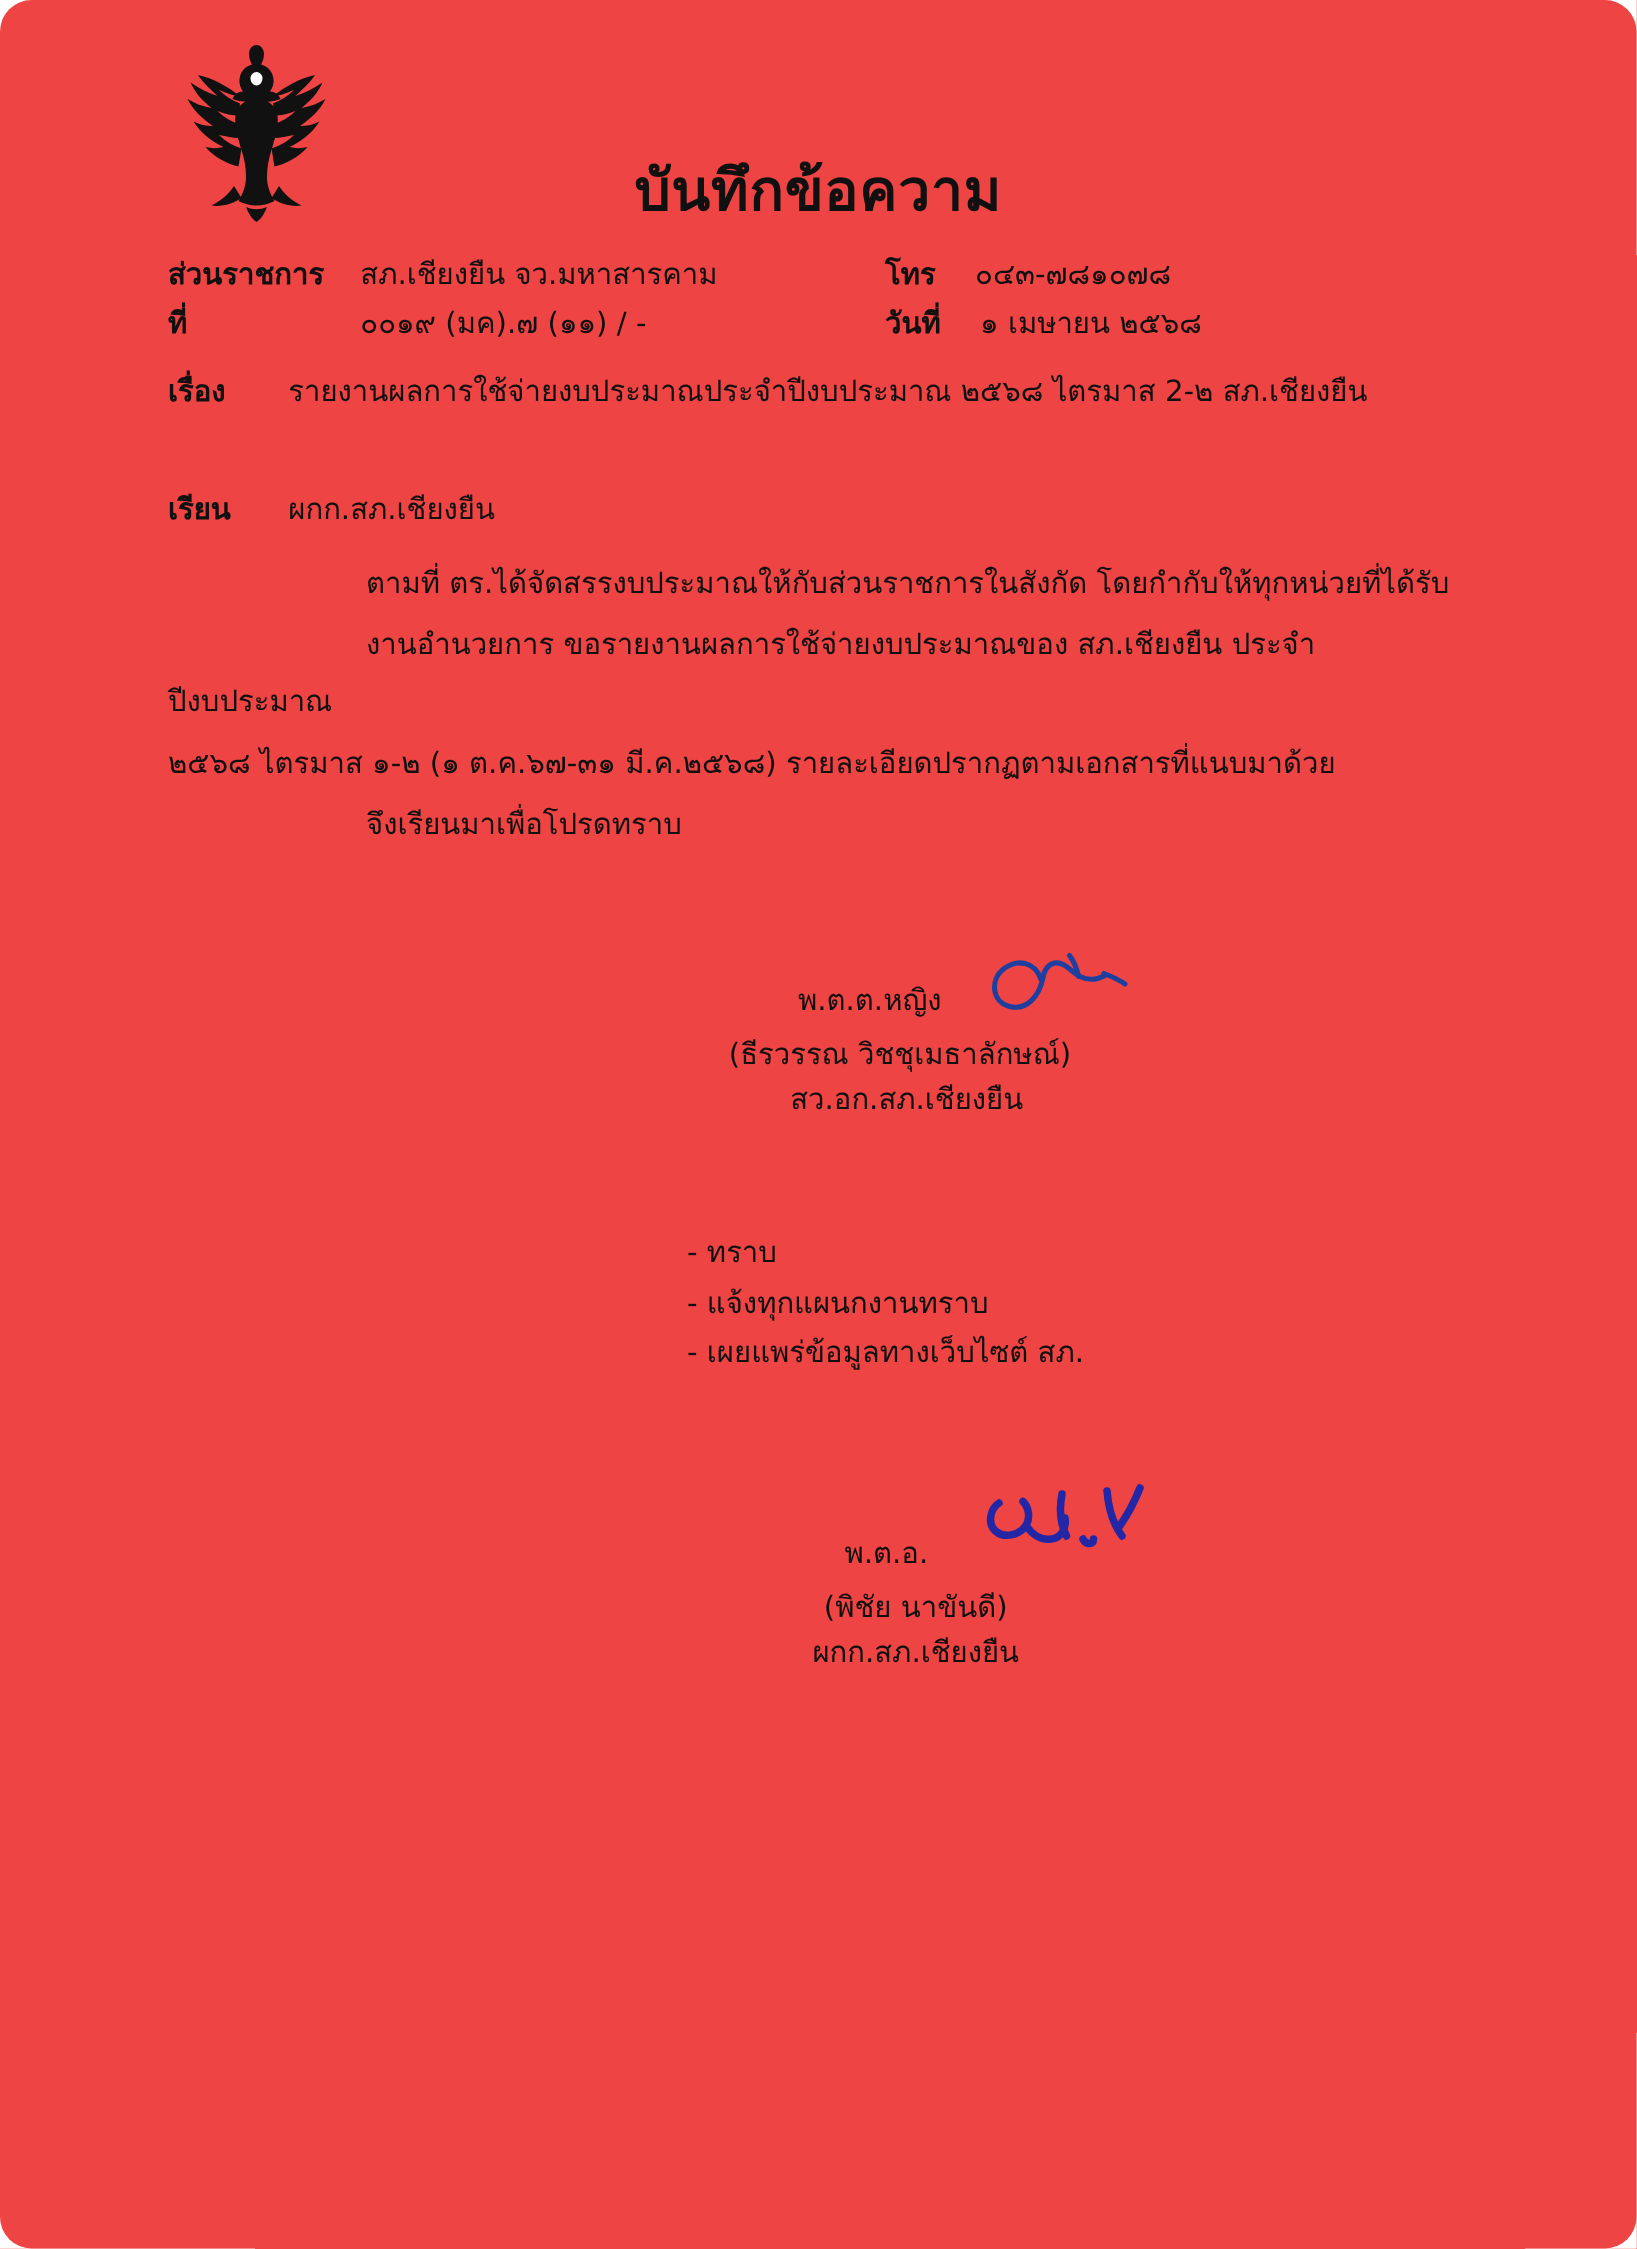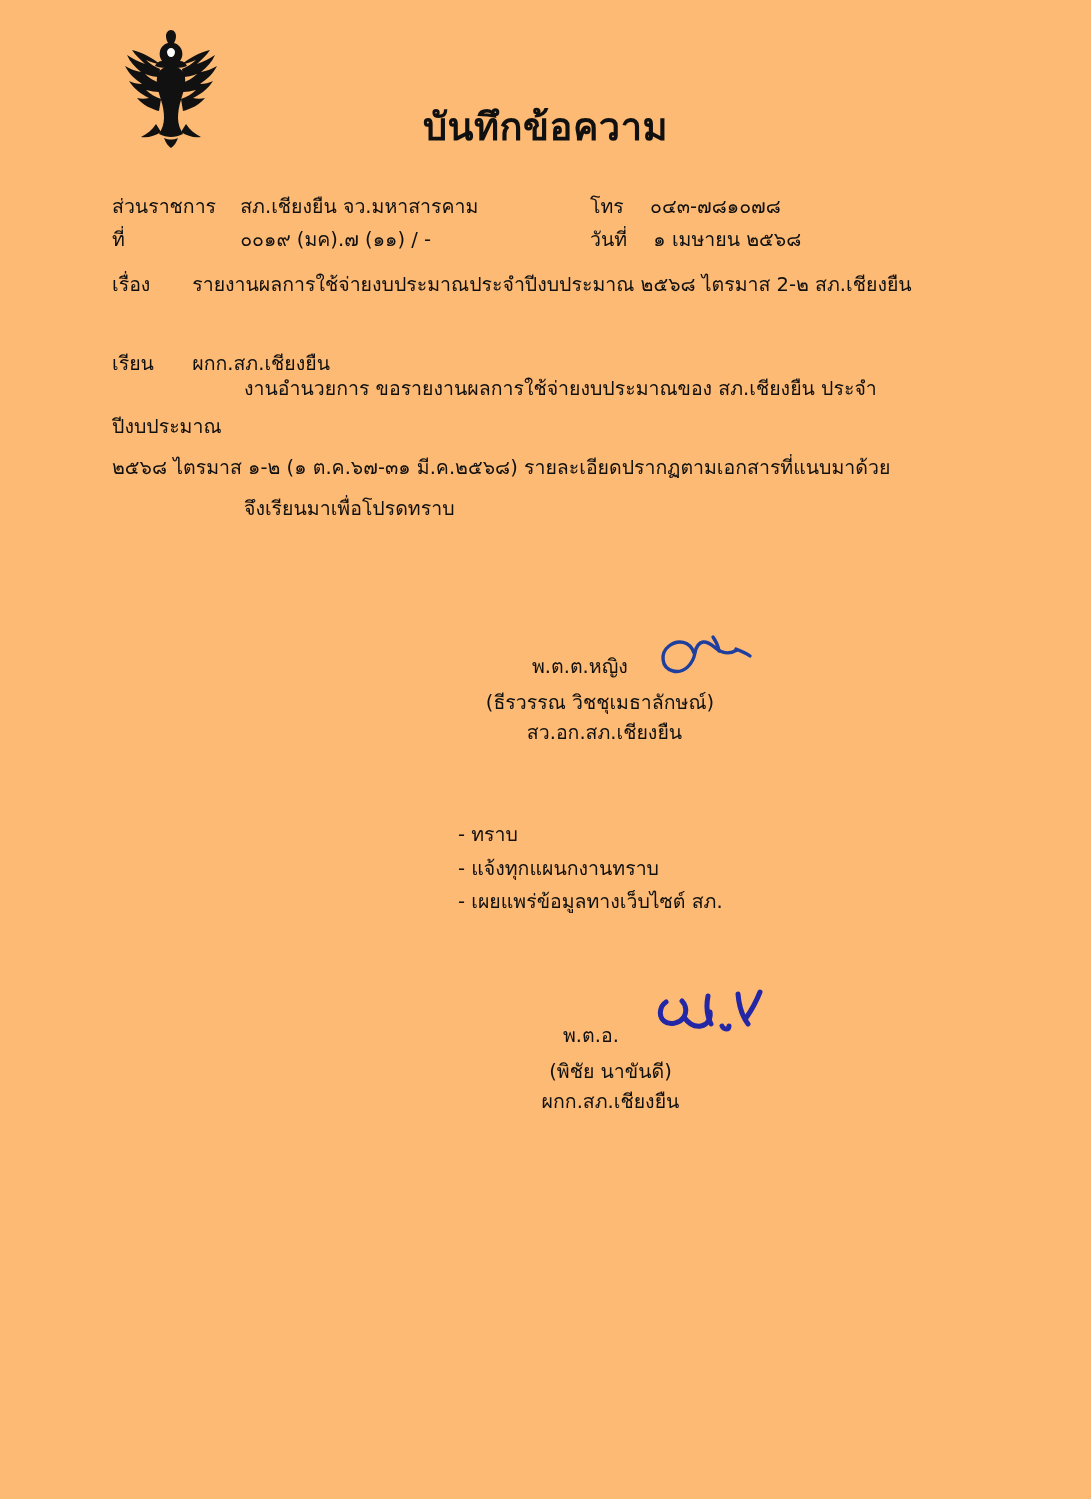--- a/index.html
+++ b/index.html
@@ -12,21 +12,22 @@
     height: 1499px;
     position: relative;
     font-family: "DejaVu Sans", "Liberation Sans", sans-serif;
     color: #101010;
     overflow: hidden;
   }
 
   .page {
     position: absolute;
     inset: 0;
-    background: #fdba74;
+    background: #ef4444;
+    border-radius: 21px;
   }
 
   
   .emblem {
     position: absolute;
     left: 112px;
     top: 26px;
     width: 118px;
     height: 122px;
   }
@@ -46,26 +47,25 @@
 
   
   .hdr-row {
     position: absolute;
     left: 112px;
     width: 880px;
     font-size: 19.5px;
     line-height: 1.35;
   }
   .hdr-row .lbl {
-    font-weight: 400;
+    font-weight: 700;
     display: inline-block;
   }
   .hdr-row .val {
     display: inline-block;
-    margin-top: 24px;
   }
 
   #row-dept  { top: 170px; }
   #row-no    { top: 203px; }
   #row-subject { top: 248px; }
   #row-to    { top: 327px; }
 
   .inline-right {
     position: absolute;
     left: 478px;
@@ -232,20 +232,21 @@
     <span class="lbl subject-label">เรื่อง</span>
     <span class="val">รายงานผลการใช้จ่ายงบประมาณประจำปีงบประมาณ ๒๕๖๘ ไตรมาส 2-๒ สภ.เชียงยืน</span>
   </div>
 
   <div class="hdr-row" id="row-to">
     <span class="lbl to-label">เรียน</span>
     <span class="val">ผกก.สภ.เชียงยืน</span>
   </div>
 
   <div class="body-block">
+    <p class="indent">ตามที่ ตร.ได้จัดสรรงบประมาณให้กับส่วนราชการในสังกัด โดยกำกับให้ทุกหน่วยที่ได้รับ</p>
     <p class="indent">งานอำนวยการ ขอรายงานผลการใช้จ่ายงบประมาณของ สภ.เชียงยืน ประจำปีงบประมาณ</p>
     <p>๒๕๖๘ ไตรมาส ๑-๒ (๑ ต.ค.๖๗-๓๑ มี.ค.๒๕๖๘) รายละเอียดปรากฏตามเอกสารที่แนบมาด้วย</p>
     <p class="indent">จึงเรียนมาเพื่อโปรดทราบ</p>
   </div>
 
   <div class="sig1">
     <span class="rank">พ.ต.ต.หญิง</span>
     <span class="scribble">
       <svg viewBox="0 0 120 58" xmlns="http://www.w3.org/2000/svg">
         <g fill="none" stroke="#1f3f9e" stroke-width="3.4" stroke-linecap="round" stroke-linejoin="round">

